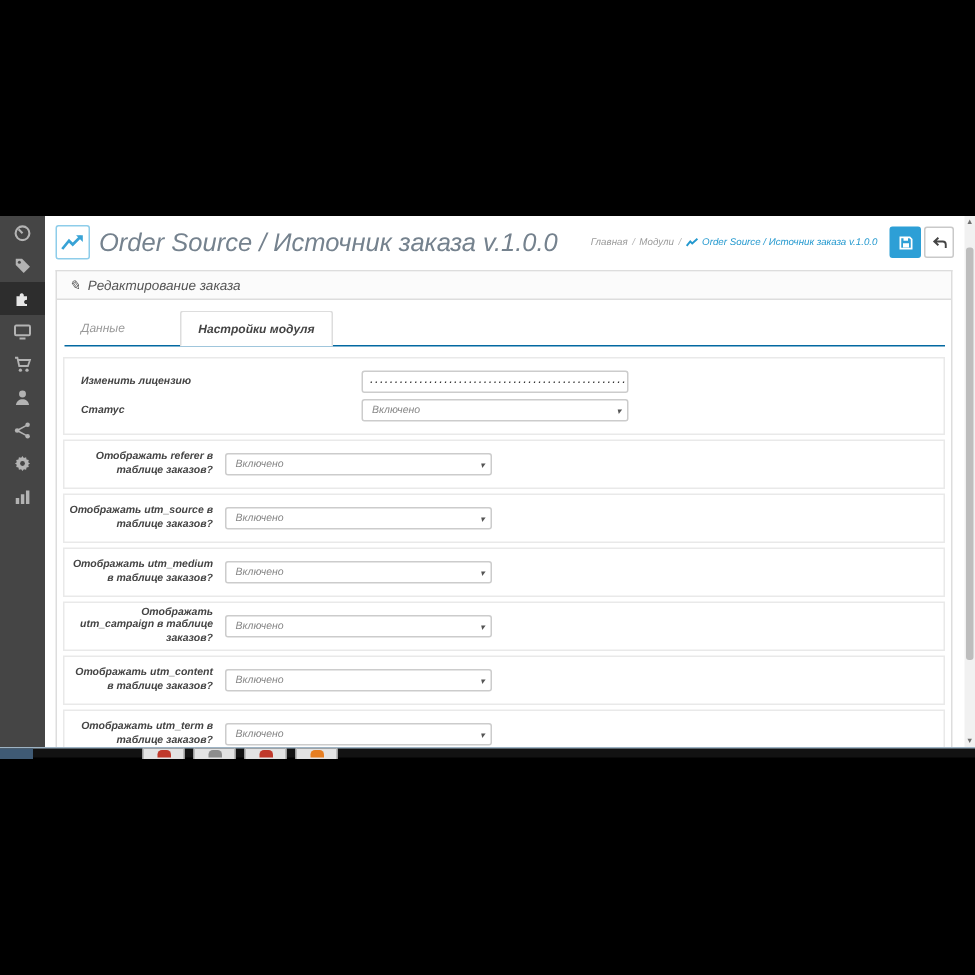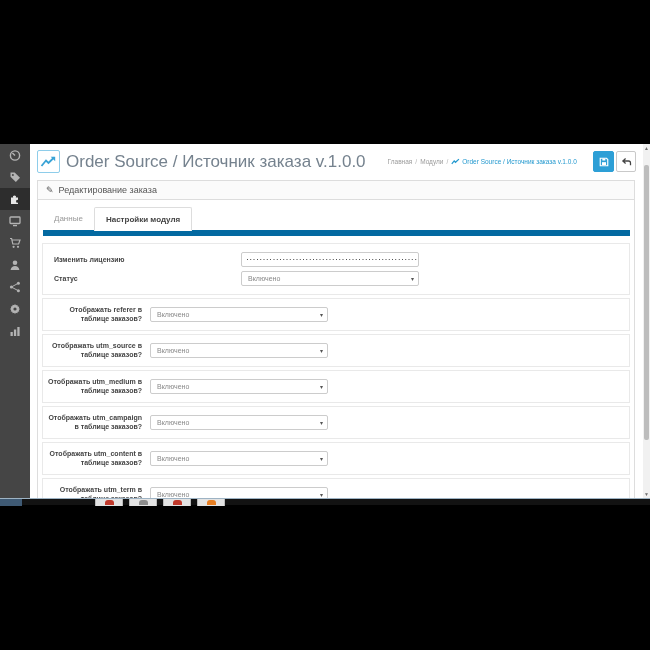--- a/index.html
+++ b/index.html
@@ -1,18 +1,18 @@
 <!DOCTYPE html>
 <html><head>
 <meta charset="utf-8">
 <style>
   * { margin:0; padding:0; box-sizing:border-box; }
   html,body { width:650px; height:650px; background:#000; overflow:hidden;
               font-family:"Liberation Sans", sans-serif; }
-  .stage { position:absolute; top:0; left:0; width:546px; height:650px; background:#000; }
+  .stage { position:absolute; top:0; left:0; width:546px; height:650px; background:#000;font-style:italic; }
 
   
   .window { position:absolute; top:144px; left:0; width:650px; height:354px; background:#fff; overflow:hidden; }
 
   
   .sidebar { position:absolute; left:0; top:0; width:30px; height:354px; background:#454545; }
   .side-item { height:22px; display:flex; align-items:center; justify-content:center; color:#b3b3b3; cursor:pointer; }
   .side-item.active { background:#2d2d2d; color:#e6e6e6; }
   .side-item svg { display:block; }
 
@@ -41,24 +41,24 @@
               display:flex; align-items:center; justify-content:center; cursor:pointer; color:#444; }
 
   
   .panel { position:absolute; top:36px; left:7px; width:598px; height:320px; border:1px solid #ddd; border-bottom:none; background:#fff; overflow:hidden; }
   .panel-heading { height:19px; background:#fbfbfb; border-bottom:1px solid #ddd; display:flex; align-items:center; gap:5px; padding-left:8px; }
   .panel-heading .pencil { font-size:9px; color:#555; }
   .panel-title { font-size:9px; color:#555; }
   .panel-body { padding:5px 4px 0 4px; }
 
   
-  .tabs { display:flex; border-bottom:6px solid #0369a1; margin:2px 0 0 1px; }
+  .tabs { display:flex; border-bottom:1px solid #0369a1; margin:2px 0 0 1px; }
   .tab { font-size:8px; color:#999; padding:7px 11px 6px; cursor:pointer; }
   .tab.active { font-weight:bold; color:#444; background:#fff; border:1px solid #ddd; border-bottom:1px solid #fff;
-                margin-bottom:-1px; border-radius:2px 2px 0 0; }
+                margin-bottom:-1px; border-radius:2px 2px 0 0;margin-left:26px; }
 
   
   .tab-pane { margin-top:7px; }
   .group-box { border:1px solid #e9e9e9; background:#fff; padding:8px 8px 4px 8px; }
   .form-row { display:flex; margin-bottom:4px; }
   .form-row .lbl { width:190px; font-size:7px; font-weight:bold; color:#444; padding:4px 0 0 3px; }
   .ctl { position:relative; width:178px; height:15px; border:1px solid #ccc; border-radius:2px; background:#fff; cursor:pointer; }
   .ctl .val { font-size:7px; color:#888; line-height:13px; padding-left:6px; overflow:hidden; white-space:nowrap; }
   .ctl .caret { position:absolute; right:4px; top:3px; font-size:6px; color:#555; }
   .ctl.text .val { font-size:9px; letter-spacing:0.3px; color:#333; line-height:12px; padding-left:4px; }

